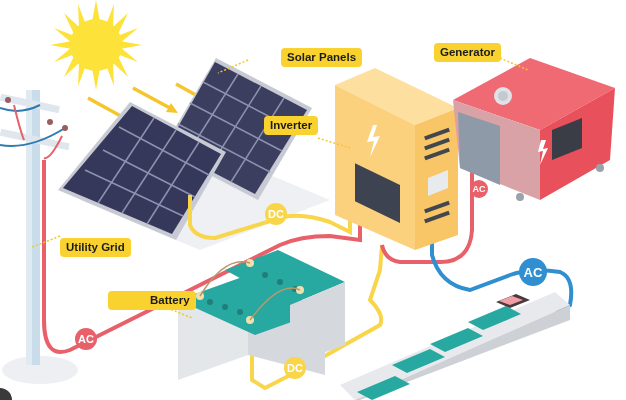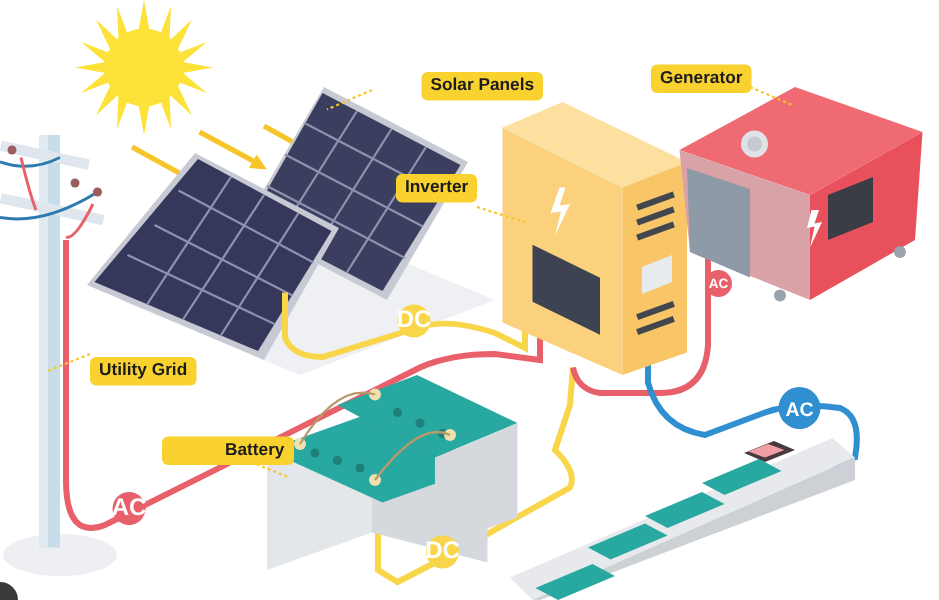--- a/index.html
+++ b/index.html
@@ -1,19 +1,19 @@
 <!DOCTYPE html>
 <html><head>
 <meta charset="utf-8">
 <style>
   html,body{margin:0;padding:0;background:#fff;}
   #stage{position:relative;width:626px;height:400px;overflow:hidden;background:#fff;font-family:"Liberation Sans",sans-serif;}
   svg{position:absolute;left:0;top:0;}
   .callout{position:absolute;background:#f9d230;color:#1c1c1c;font-weight:bold;font-size:11.5px;padding:3px 6px;border-radius:4px;white-space:nowrap;line-height:13px;}
-  .badge{position:absolute;width:22px;height:22px;border-radius:50%;color:#fff;font-weight:bold;font-size:16px;display:flex;align-items:center;justify-content:center;}
+  .badge{position:absolute;width:22px;height:22px;border-radius:50%;color:#fff;font-weight:bold;font-size:11px;display:flex;align-items:center;justify-content:center;}
   .badge.dc{background:#f9d54a;}
   .badge.ac-red{background:#e8606a;}
   .badge.ac-blue{background:#2f8fd0;width:28px;height:28px;font-size:13px;}
 </style>
 </head>
 <body>
 
 <div id="stage">
 <svg width="626" height="400" viewBox="0 0 626 400">
 

